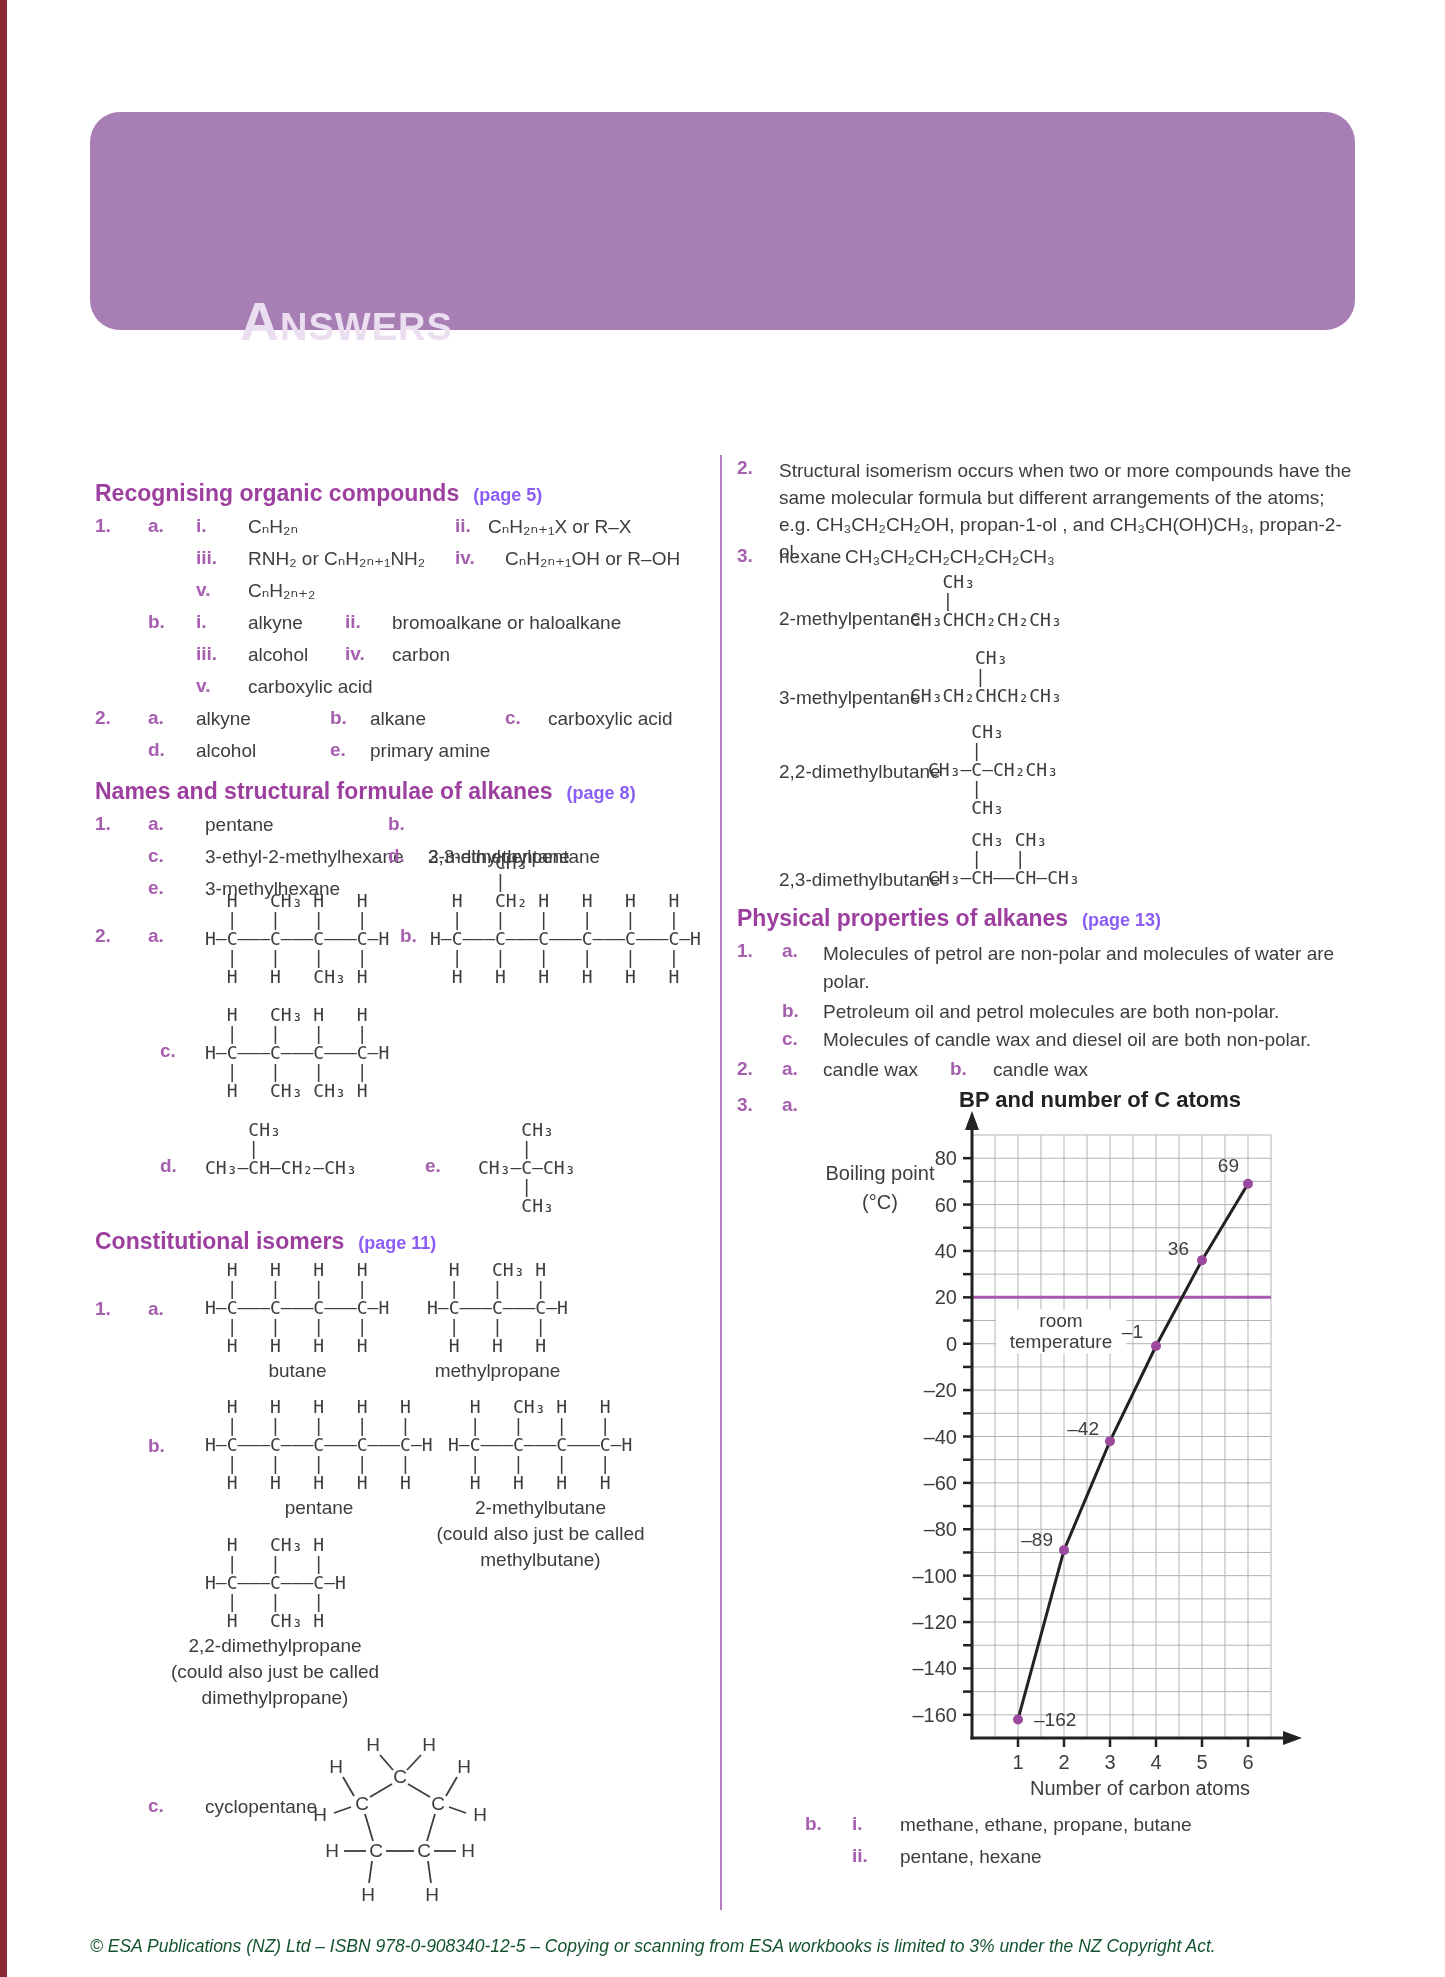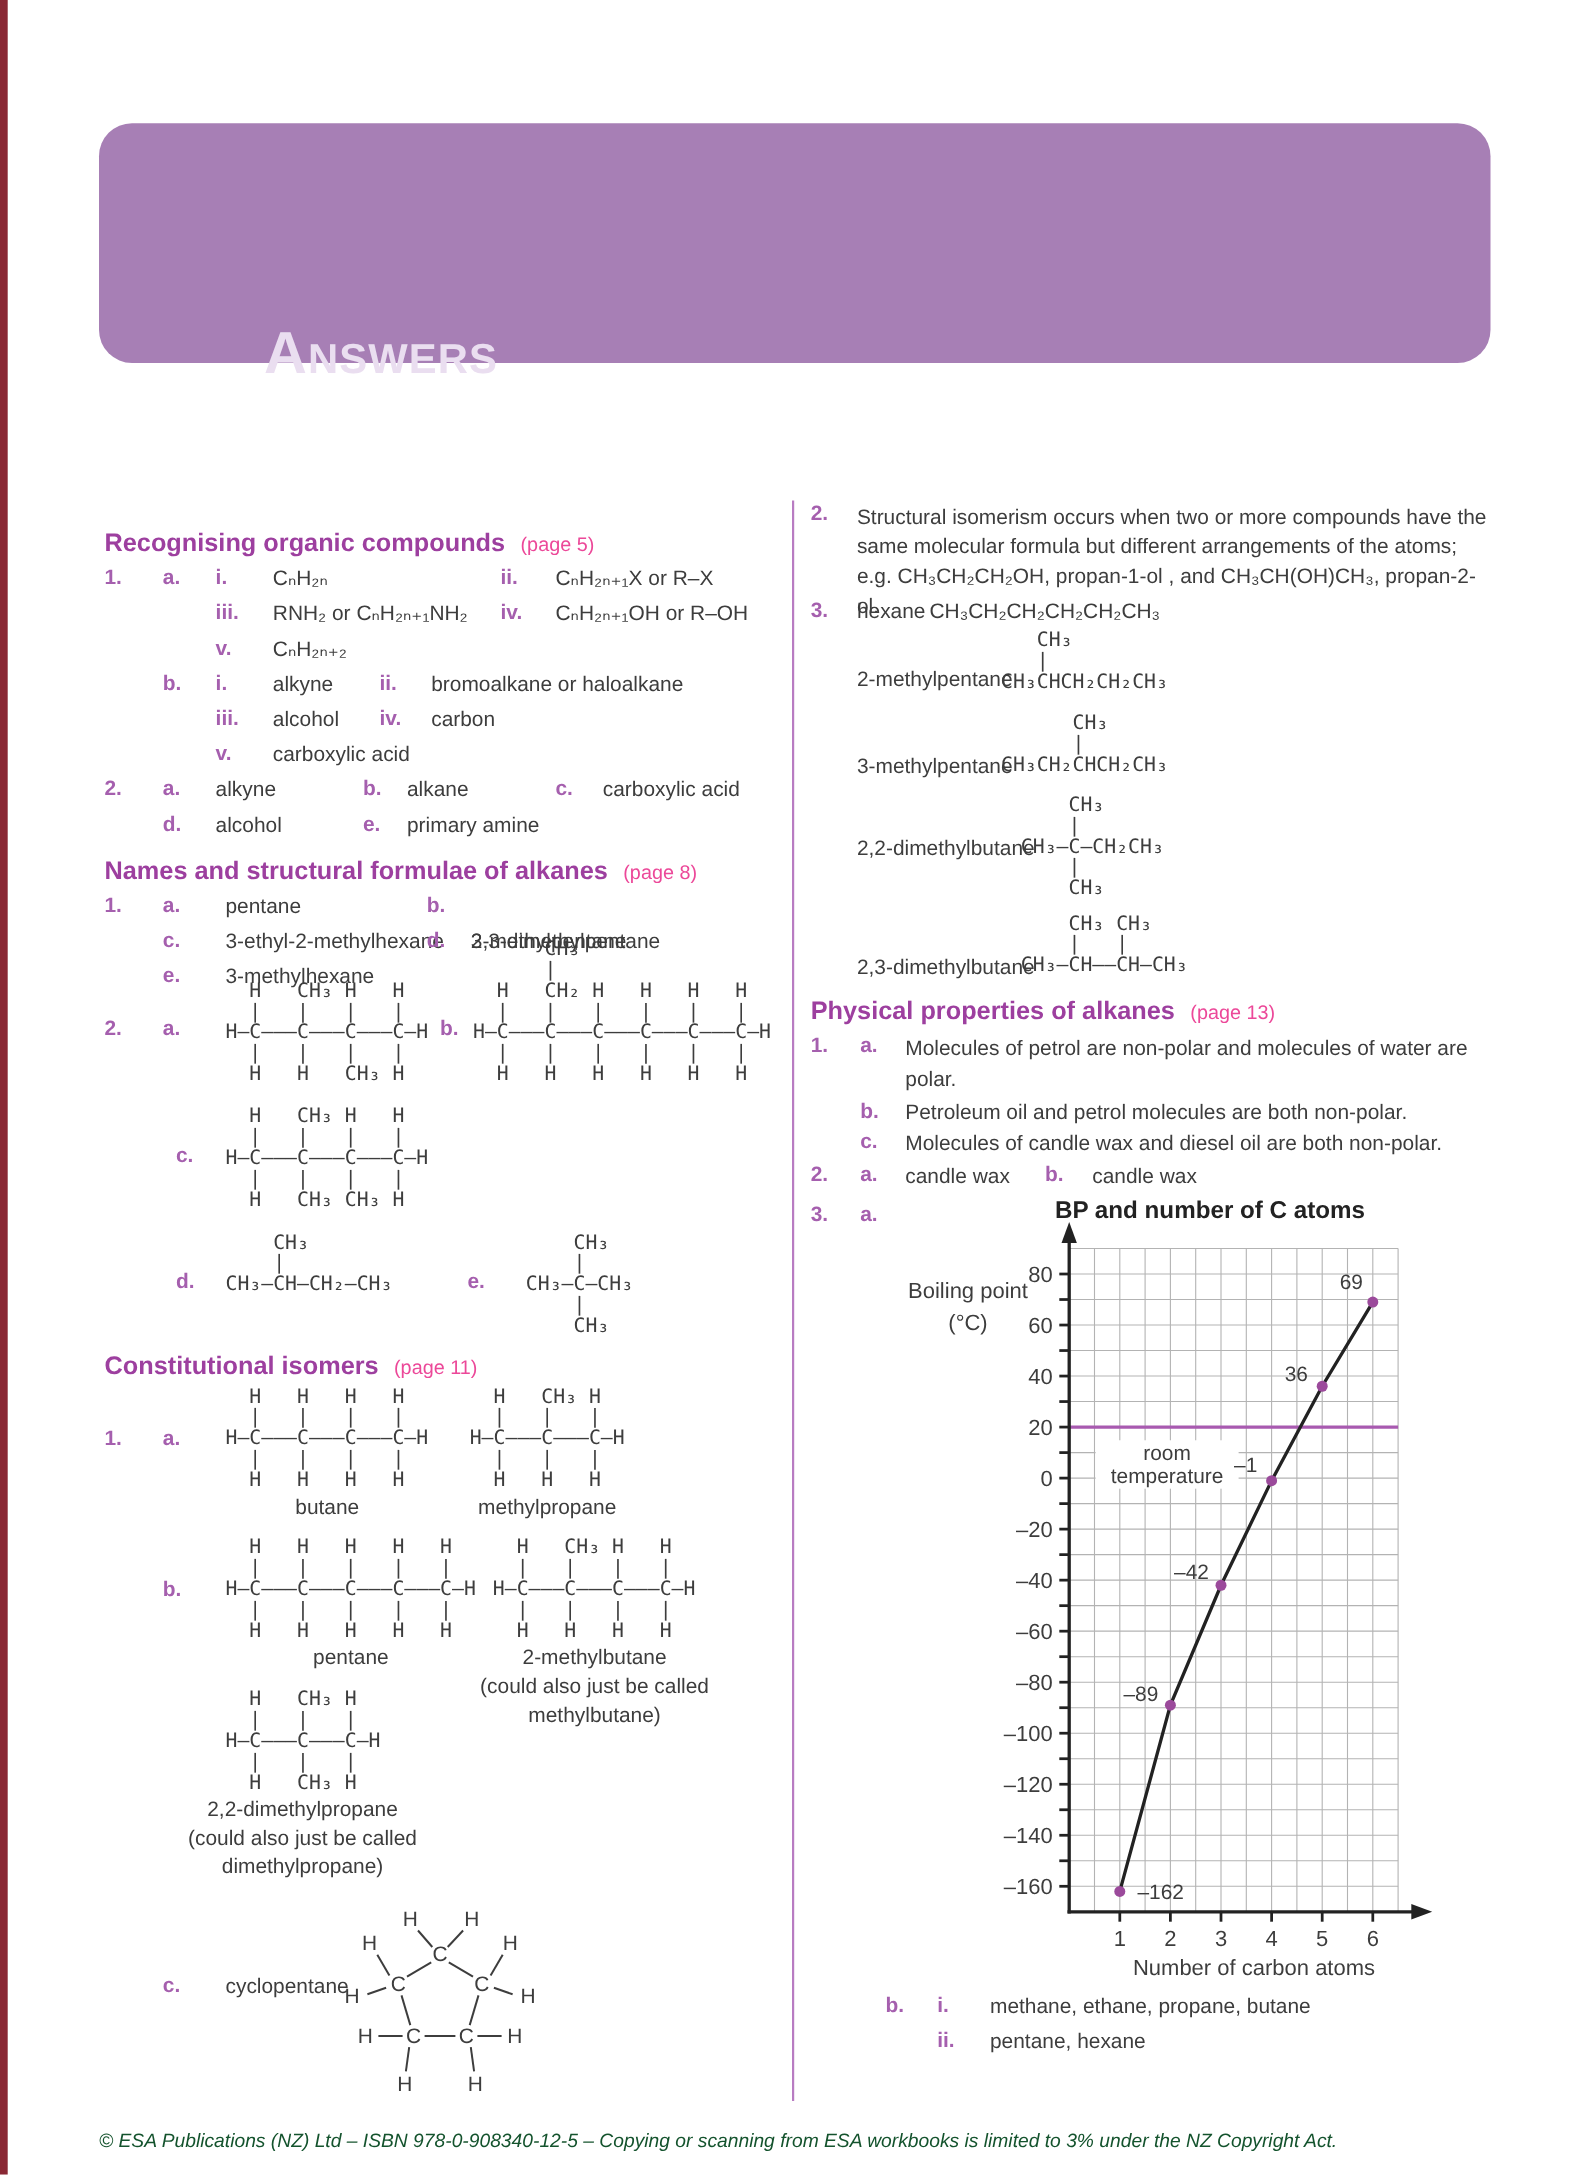--- a/index.html
+++ b/index.html
@@ -3,21 +3,21 @@
 <meta charset="utf-8">
 <style>
   html,body{margin:0;padding:0;}
   #page{position:relative;width:1445px;height:1977px;background:#ffffff;overflow:hidden;
         font-family:"Liberation Sans","DejaVu Sans",sans-serif;color:#3d3d3d;}
   .abs{position:absolute;}
   .t{position:absolute;font-size:19px;line-height:24px;white-space:nowrap;}
   .wrap{white-space:normal;}
   .mk{position:absolute;font-size:19px;font-weight:bold;color:#a55fae;white-space:nowrap;}
   .hd{position:absolute;font-size:23px;font-weight:bold;color:#9d3f9f;white-space:nowrap;}
-  .pg{font-size:18px;font-weight:normal;color:#ec4899;margin-left:14px;}
+  .pg{font-size:18px;font-weight:bold;color:#8b5cf6;margin-left:14px;}
   .pre{position:absolute;font-family:"DejaVu Sans Mono",monospace;font-size:18px;line-height:19px;
        white-space:pre;color:#3d3d3d;margin:0;}
   .lbl{position:absolute;font-size:19px;line-height:26px;text-align:center;}
   #spine{left:0;top:0;width:7px;height:1977px;background:#8a2834;}
   #banner{left:90px;top:112px;width:1265px;height:218px;background:#a77fb5;border-radius:30px;}
   #banner-title{position:absolute;left:150px;top:178px;font-variant:small-caps;font-weight:bold;
                 font-size:54px;letter-spacing:1px;color:#eadef0;}
   #banner-rule{position:absolute;left:143px;top:253px;width:857px;height:4px;background:#ffffff;}
   #divider{left:720px;top:455px;width:2px;height:1455px;background:#b87cc2;}
   #footer{position:absolute;left:90px;top:1936px;width:1330px;font-size:17.5px;font-style:italic;
@@ -38,21 +38,21 @@
 
   <div id="divider" class="abs"></div>
 
   <div class="hd" style="left:95px;top:480px"><span>Recognising organic compounds</span><span class="pg">(page 5)</span></div>
 
   <div class="mk" style="left:95px;top:515px">1.</div>
   <div class="mk" style="left:148px;top:515px">a.</div>
   <div class="mk" style="left:196px;top:515px">i.</div>
   <div class="t" style="left:248px;top:515px">CₙH₂ₙ</div>
   <div class="mk" style="left:455px;top:515px">ii.</div>
-  <div class="t" style="left:505px;top:515px">CₙH₂ₙ₊₁X  or  R–X</div>
+  <div class="t" style="left:488px;top:515px">CₙH₂ₙ₊₁X  or  R–X</div>
 
   <div class="mk" style="left:196px;top:547px">iii.</div>
   <div class="t" style="left:248px;top:547px">RNH₂  or  CₙH₂ₙ₊₁NH₂</div>
   <div class="mk" style="left:455px;top:547px">iv.</div>
   <div class="t" style="left:505px;top:547px">CₙH₂ₙ₊₁OH  or  R–OH</div>
 
   <div class="mk" style="left:196px;top:579px">v.</div>
   <div class="t" style="left:248px;top:579px">CₙH₂ₙ₊₂</div>
 
   <div class="mk" style="left:148px;top:611px">b.</div>

